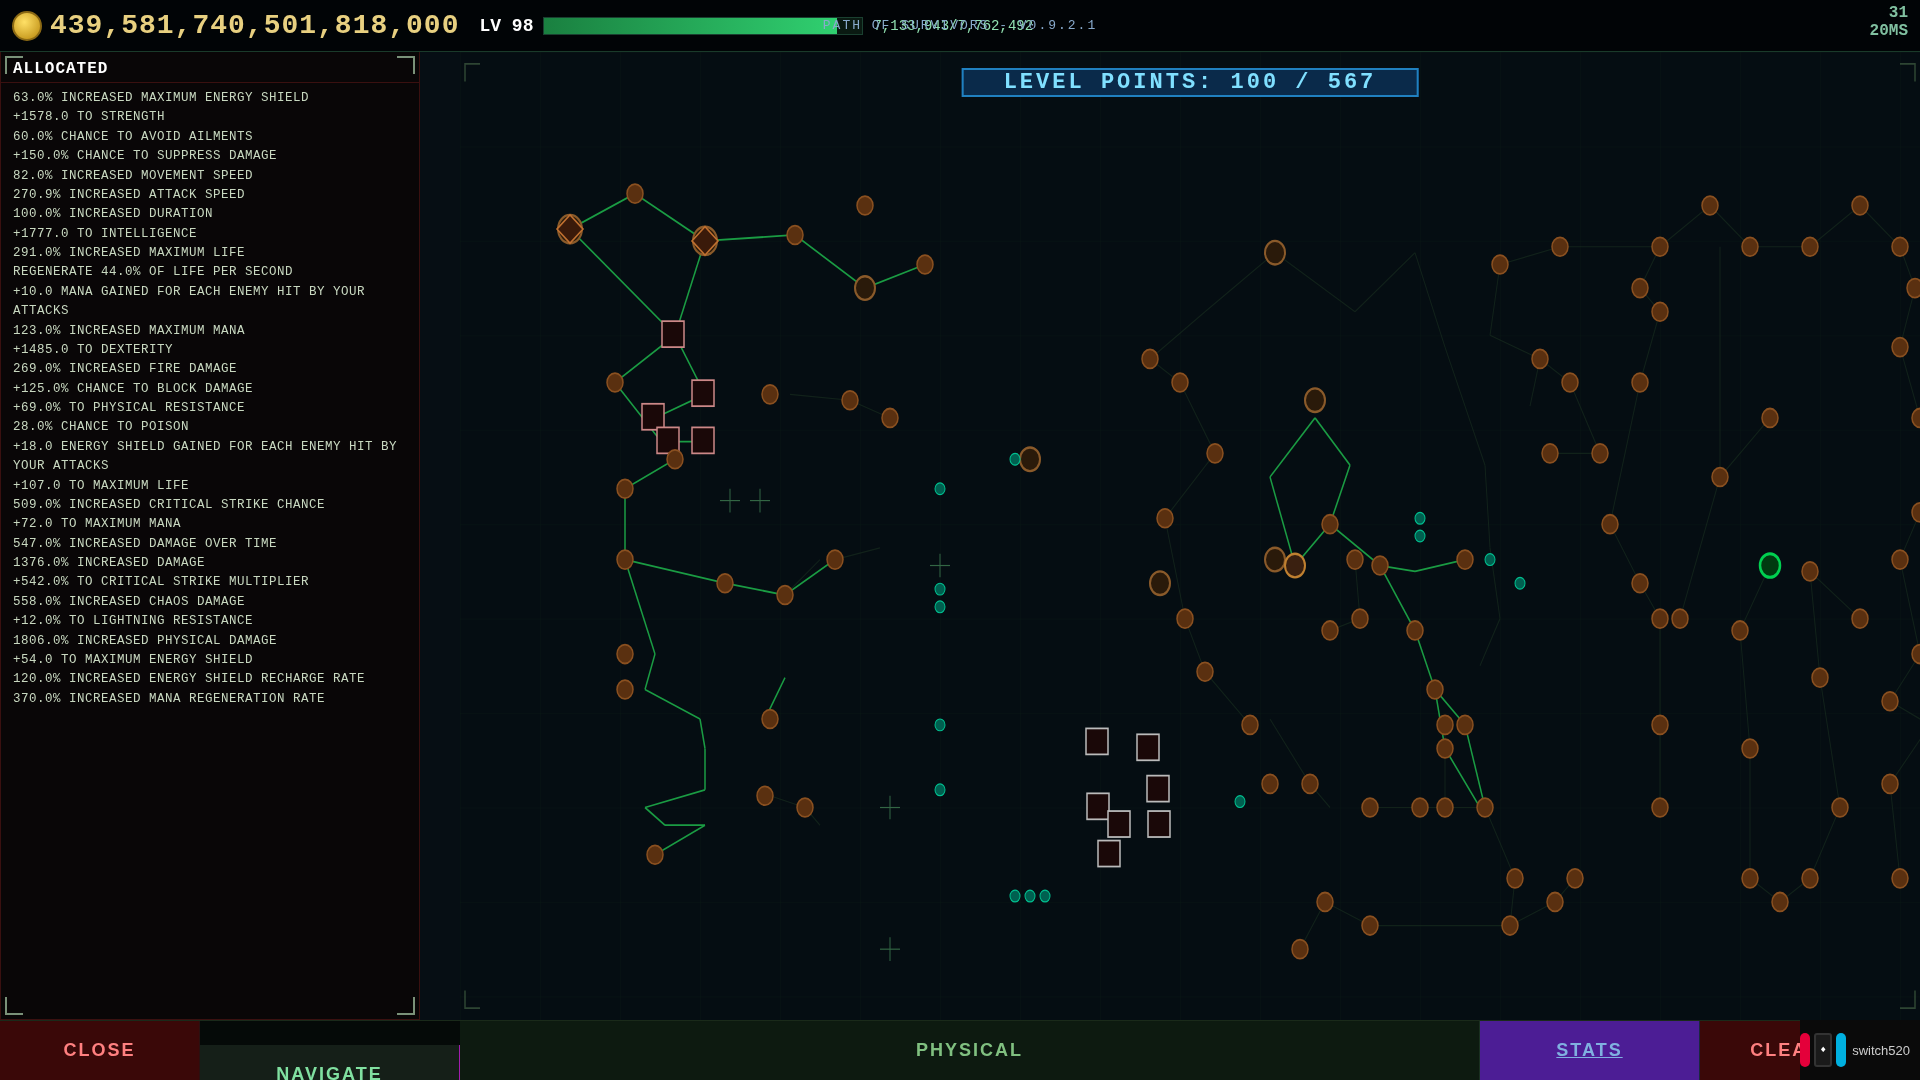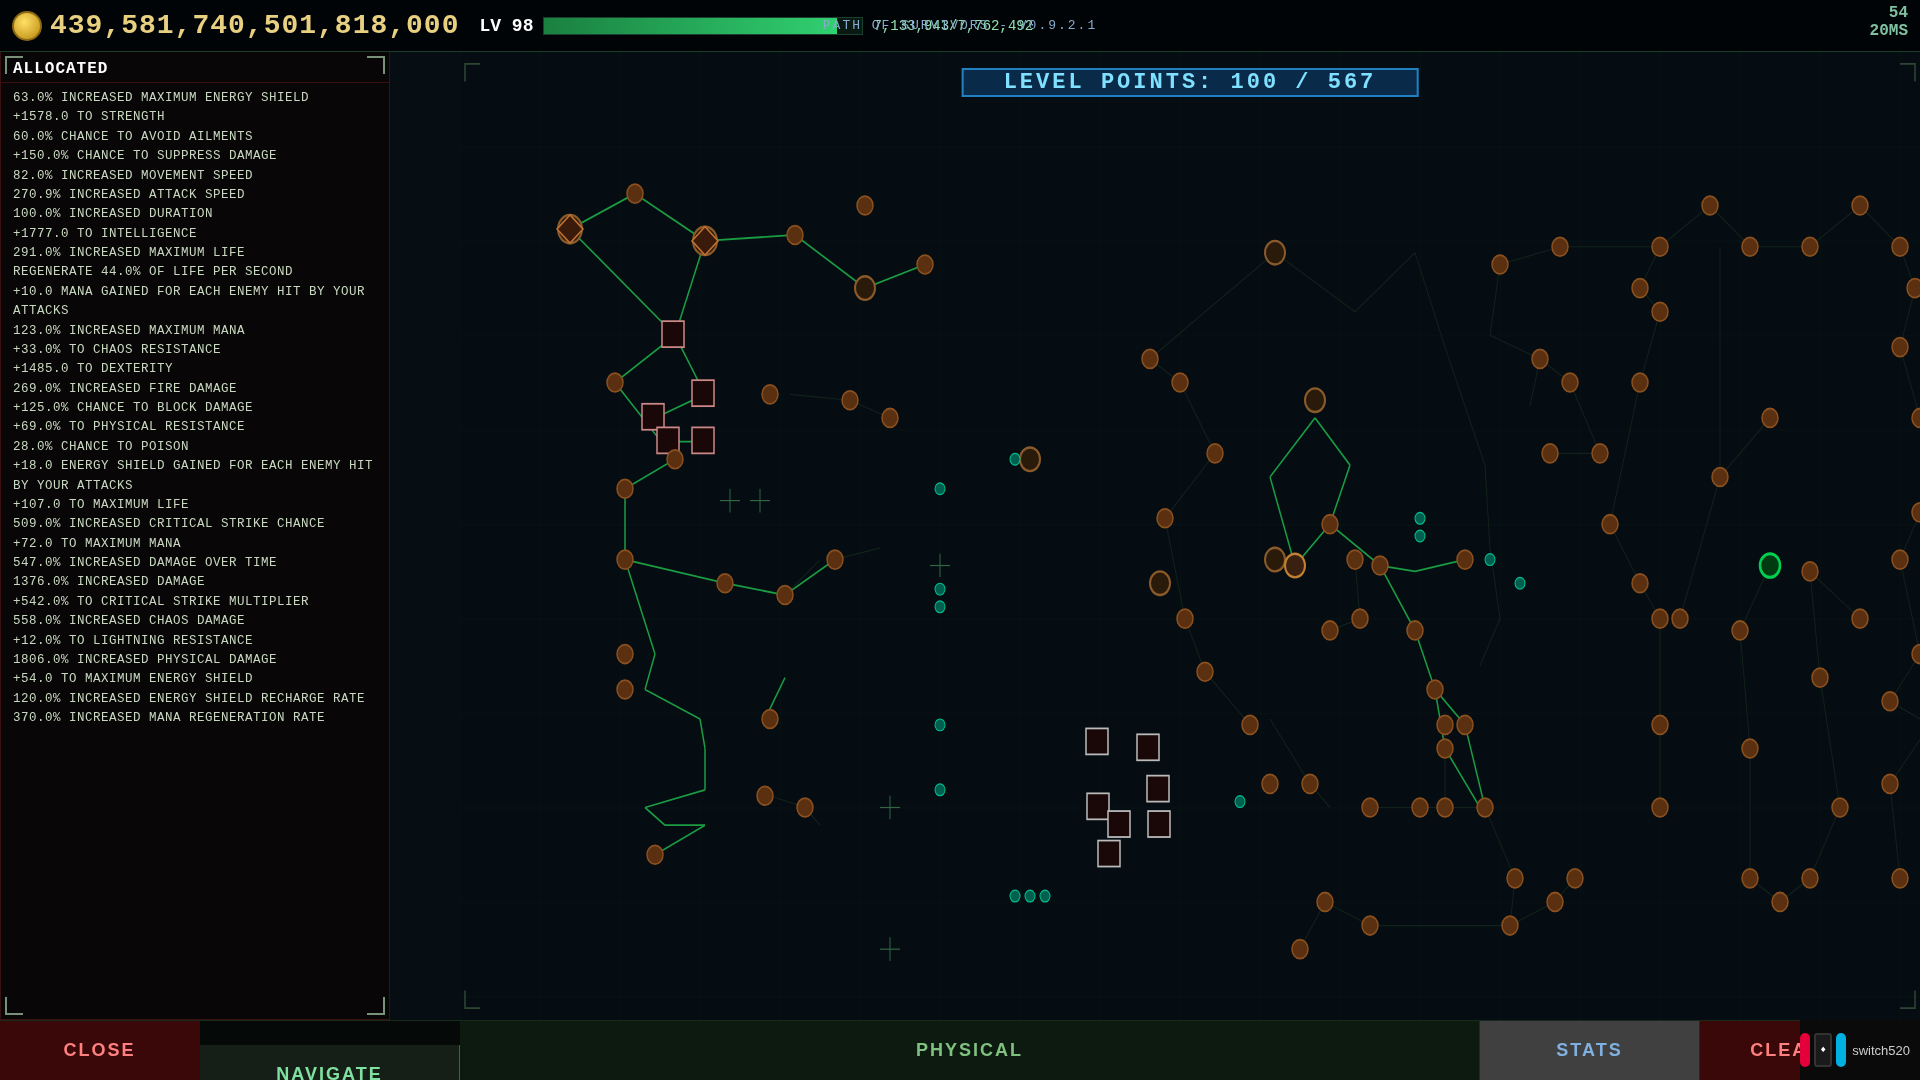--- a/index.html
+++ b/index.html
@@ -79,21 +79,21 @@
       font-size: 16px;
       font-weight: bold;
       text-align: right;
     }
 
     
     #left-panel {
       position: absolute;
       top: 52px;
       left: 0;
-      width: 390px;
+      width: 420px;
       bottom: 60px;
       background: rgba(10, 5, 5, 0.85);
       border: 1px solid #3a1010;
       border-top: none;
       overflow: hidden;
       z-index: 5;
     }
     #allocated-title {
       color: #ffffff;
       font-size: 16px;
@@ -199,23 +199,24 @@
       margin-top: 48px;
     }
     #btn-physical {
       flex: 1;
       background: #0d1a10;
       color: #80c080;
       border-right: 1px solid #1a3020;
     }
     #btn-stats {
       width: 220px;
-      background: #404040;
+      background: #4c1d95;
       color: #80b0e0;
       border-right: 1px solid #1a2840;
+      text-decoration: underline;
     }
     #btn-clear-all {
       width: 220px;
       background: #3a0808;
       color: #ff8080;
     }
 
     
     #switch-logo {
       position: absolute;
@@ -275,21 +276,21 @@
 <div id="top-bar">
   <div id="gold-icon"></div>
   <span id="gold-amount">439,581,740,501,818,000</span>
   <span id="level-badge">LV 98</span>
   <div id="xp-bar-container">
     <div id="xp-bar-fill" style="width: 91.9%;"></div>
   </div>
   <span id="xp-text">7,133,943/7,762,492</span>
   <span id="title-center">PATH OF SURVIVORS - V0.9.2.1</span>
   <div id="fps-counter">
-    <div>54</div>
+    <div>31</div>
     <div>20MS</div>
   </div>
 </div>
 
 <div id="left-panel">
   <div class="corner-tl"></div>
   <div class="corner-tr"></div>
   <div class="corner-bl"></div>
   <div class="corner-br"></div>
   <div id="allocated-title">ALLOCATED</div>
@@ -299,21 +300,20 @@
       <div class="stat-line">60.0% CHANCE TO AVOID AILMENTS</div>
       <div class="stat-line">+150.0% CHANCE TO SUPPRESS DAMAGE</div>
       <div class="stat-line">82.0% INCREASED MOVEMENT SPEED</div>
       <div class="stat-line">270.9% INCREASED ATTACK SPEED</div>
       <div class="stat-line">100.0% INCREASED DURATION</div>
       <div class="stat-line">+1777.0 TO INTELLIGENCE</div>
       <div class="stat-line">291.0% INCREASED MAXIMUM LIFE</div>
       <div class="stat-line">REGENERATE 44.0% OF LIFE PER SECOND</div>
       <div class="stat-line">+10.0 MANA GAINED FOR EACH ENEMY HIT BY YOUR ATTACKS</div>
       <div class="stat-line">123.0% INCREASED MAXIMUM MANA</div>
-      <div class="stat-line">+33.0% TO CHAOS RESISTANCE</div>
       <div class="stat-line">+1485.0 TO DEXTERITY</div>
       <div class="stat-line">269.0% INCREASED FIRE DAMAGE</div>
       <div class="stat-line">+125.0% CHANCE TO BLOCK DAMAGE</div>
       <div class="stat-line">+69.0% TO PHYSICAL RESISTANCE</div>
       <div class="stat-line">28.0% CHANCE TO POISON</div>
       <div class="stat-line">+18.0 ENERGY SHIELD GAINED FOR EACH ENEMY HIT BY YOUR ATTACKS</div>
       <div class="stat-line">+107.0 TO MAXIMUM LIFE</div>
       <div class="stat-line">509.0% INCREASED CRITICAL STRIKE CHANCE</div>
       <div class="stat-line">+72.0 TO MAXIMUM MANA</div>
       <div class="stat-line">547.0% INCREASED DAMAGE OVER TIME</div>

